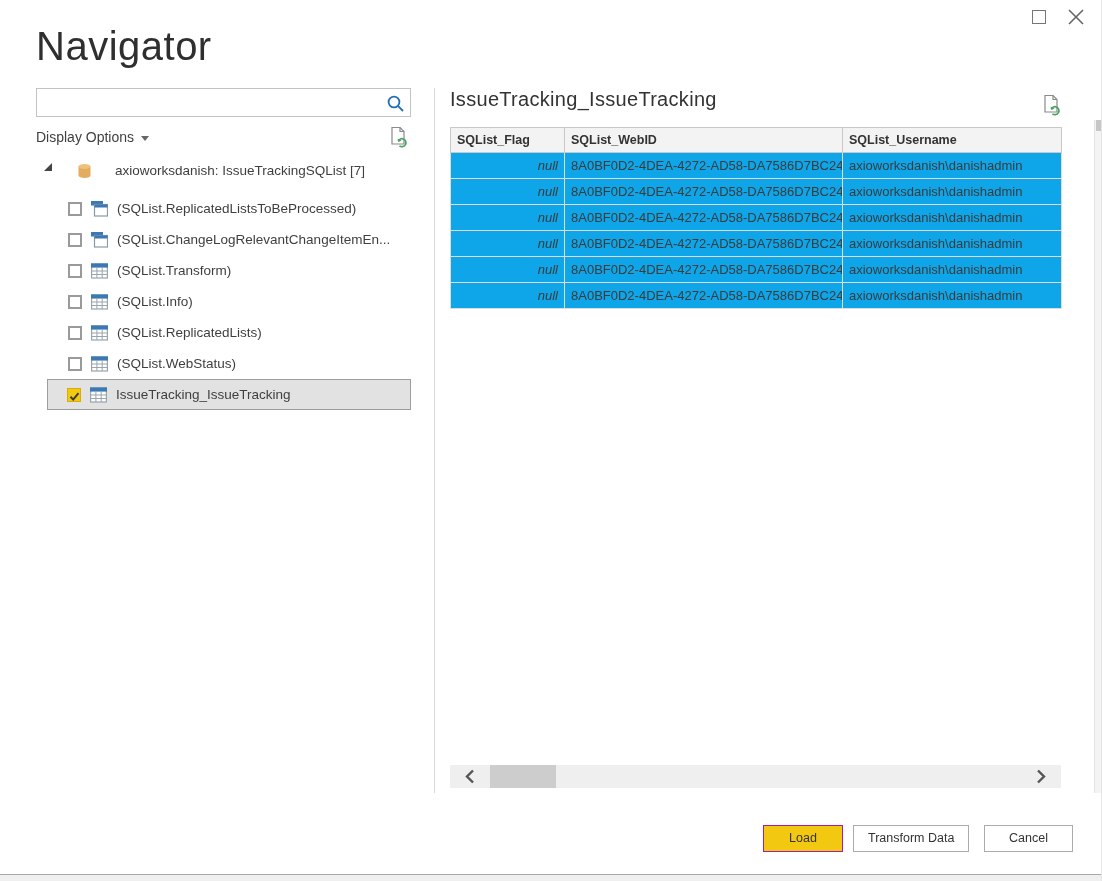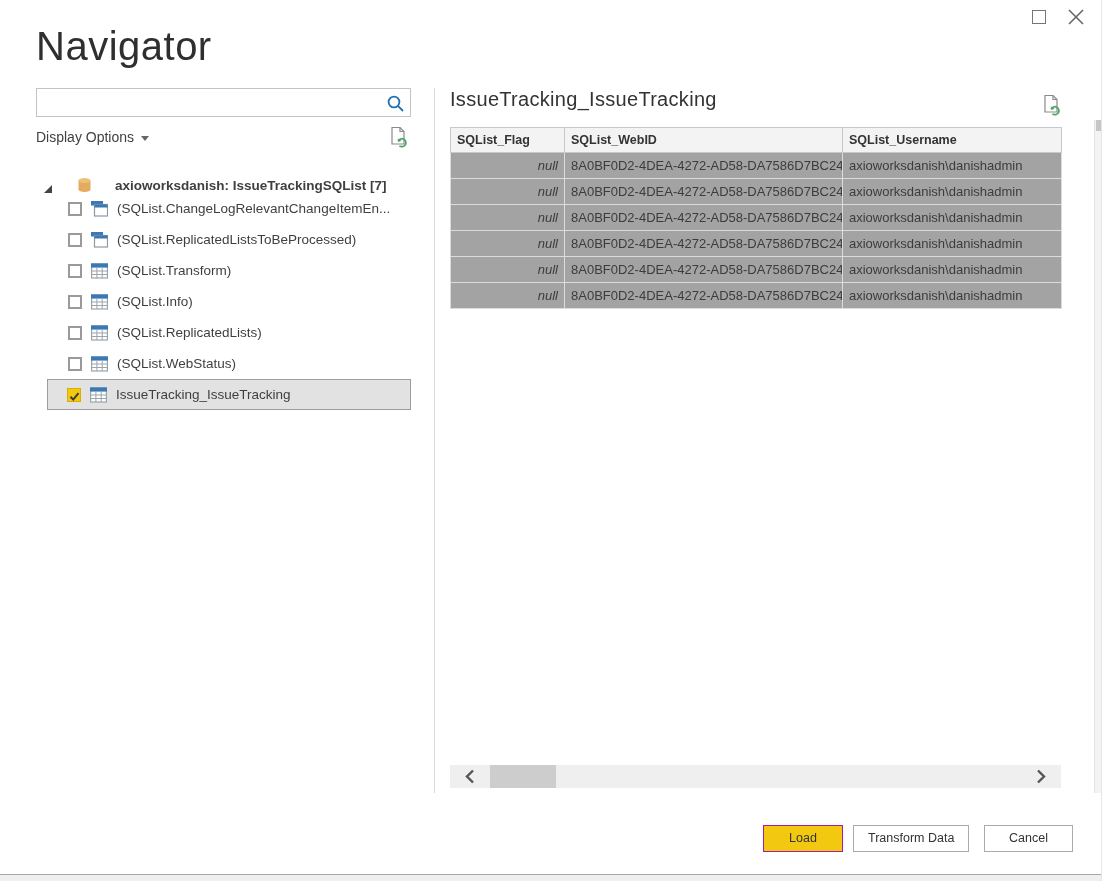--- a/index.html
+++ b/index.html
@@ -27,38 +27,38 @@
     font-family:"Liberation Sans",sans-serif; font-size:13px; color:#333; }
   .search-icon { position:absolute; right:5px; top:5px; width:19px; height:19px; }
 
   .options-row { position:relative; margin-top:11px; height:22px; }
   .display-options { display:inline-flex; align-items:center; gap:7px; font-size:14px; color:#3f3f3f; cursor:pointer; }
   .caret-down { width:0; height:0; border-left:4.5px solid transparent; border-right:4.5px solid transparent;
     border-top:5px solid #666; margin-top:2px; }
   .refresh-doc { position:absolute; right:2px; top:-2px; width:20px; height:23px; cursor:pointer; }
 
   .tree { margin-top:13px; position:relative; }
-  .tree-root { display:flex; align-items:flex-end; height:30px; gap:22px; padding-left:8px;font-weight:bold; }
+  .tree-root { display:flex; align-items:flex-start; height:30px; gap:22px; padding-left:8px; }
   .expander { width:0; height:0; border-left:8px solid transparent; border-bottom:8px solid #444; margin-right:2px; }
   .tree-label { font-size:13.5px; color:#3f3f3f; white-space:nowrap; overflow:hidden; }
   .tree-row { display:flex; align-items:center; height:31px; gap:9px; padding-left:31px; cursor:pointer; border:1px solid transparent; }
   .tree-row.selected { background:#e2e2e2; border:1px solid #9d9d9d; padding-left:19px; margin-left:11px; }
   .checkbox { width:14px; height:14px; border:2px solid #9a9a9a; background:#fff; flex:none; cursor:pointer; }
   .checkbox.checked { border:1px solid #d8ad0a; background:#F2C811; position:relative; }
   .icon16 { width:17px; height:16px; flex:none; display:inline-block; }
 
   
   .pane-divider { position:absolute; left:434px; top:88px; width:1px; height:705px; background:#d9d9d9; }
 
   
   .right-pane { position:absolute; left:450px; top:88px; width:612px; }
   .preview-title { font-size:20px; font-weight:300; color:#333; letter-spacing:.3px; }
   .preview-refresh { position:absolute; right:0; top:6px; width:20px; height:23px; cursor:pointer; }
 
-  table.preview { border-collapse:collapse; margin-top:16px; table-layout:fixed; width:611px; background:#a3a3a3; }
+  table.preview { border-collapse:collapse; margin-top:16px; table-layout:fixed; width:611px; background:#0ea5e9; }
   table.preview th { background:#f3f3f3; border:1px solid #c8c8c8; font-size:12.5px; font-weight:bold;
     text-align:left; padding:5px 6px; color:#333; white-space:nowrap; overflow:hidden; }
   table.preview td { border:1px solid #dcdcdc; font-size:13px; padding:5px 6px; color:#3c3c3c;
     white-space:nowrap; overflow:hidden; height:26px; }
   td.cell-null { text-align:right; font-style:italic; color:#4a4a4a; }
   .col-flag { width:114px; } .col-webid { width:278px; } .col-user { width:219px; }
 
   
   .h-scroll { position:absolute; left:0; top:677px; width:611px; height:23px; background:#efefef; }
   .h-scroll .arrow { position:absolute; top:3px; width:17px; height:17px; cursor:pointer; }
@@ -122,31 +122,31 @@
         <span class="tree-label">axioworksdanish: IssueTrackingSQList [7]</span>
       </div>
 
       <div class="tree-row">
         <span class="checkbox"></span>
         <svg class="icon16" viewBox="0 0 17 16">
           <rect x="0" y="0" width="12" height="4.5" fill="#3A79B3"></rect>
           <rect x="3.5" y="3.5" width="13" height="11.5" fill="#fff" stroke="#8b9aa7" stroke-width="1.2"></rect>
           <rect x="3.5" y="3.5" width="13" height="3" fill="#3A79B3"></rect>
         </svg>
-        <span class="tree-label">(SQList.ChangeLogRelevantChangeItemEn...</span>
+        <span class="tree-label">(SQList.ReplicatedListsToBeProcessed)</span>
       </div>
 
       <div class="tree-row">
         <span class="checkbox"></span>
         <svg class="icon16" viewBox="0 0 17 16">
           <rect x="0" y="0" width="12" height="4.5" fill="#3A79B3"></rect>
           <rect x="3.5" y="3.5" width="13" height="11.5" fill="#fff" stroke="#8b9aa7" stroke-width="1.2"></rect>
           <rect x="3.5" y="3.5" width="13" height="3" fill="#3A79B3"></rect>
         </svg>
-        <span class="tree-label">(SQList.ReplicatedListsToBeProcessed)</span>
+        <span class="tree-label">(SQList.ChangeLogRelevantChangeItemEn...</span>
       </div>
 
       <div class="tree-row">
         <span class="checkbox"></span>
         <svg class="icon16" viewBox="0 0 17 16">
           <rect x="0.6" y="1" width="15.8" height="14" fill="#fff" stroke="#9aa5ad" stroke-width="1.2"></rect>
           <rect x="0" y="0.4" width="17" height="4.2" fill="#3A79B3"></rect>
           <line x1="5.9" y1="4.6" x2="5.9" y2="15" stroke="#9aa5ad"></line>
           <line x1="11.2" y1="4.6" x2="11.2" y2="15" stroke="#9aa5ad"></line>
           <line x1="0.6" y1="8" x2="16.4" y2="8" stroke="#9aa5ad"></line>

